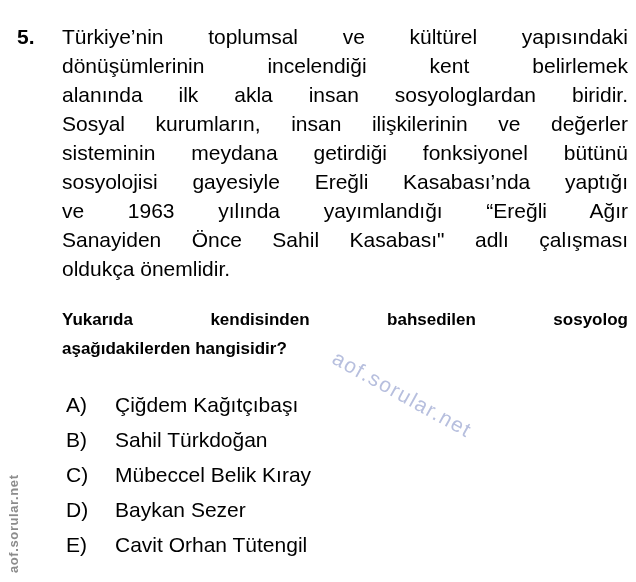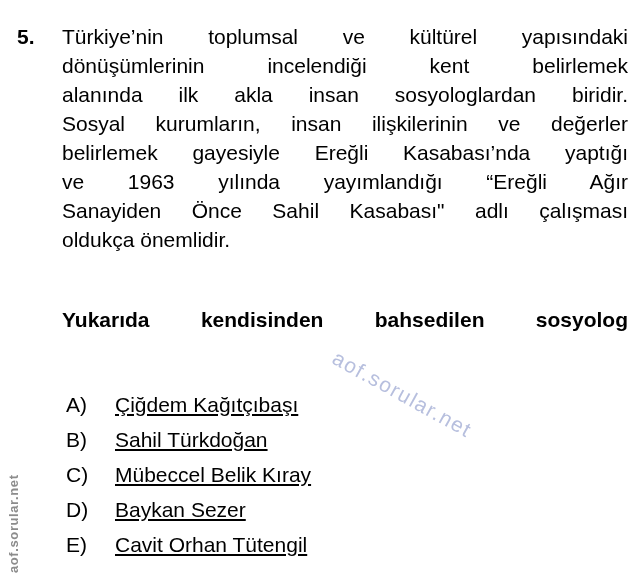--- a/index.html
+++ b/index.html
@@ -63,21 +63,21 @@
   }
   .jline.last {
     text-align-last: left;
   }
 
   
   .qprompt {
     position: absolute;
     left: 62px; top: 305px;
     width: 566px;
-    font-size: 21px;
+    font-size: 17px;
     line-height: 29px;
     font-weight: bold;
     z-index: 2;
   }
 
   
   .options {
     position: absolute;
     left: 62px; top: 387px;
     width: 566px;
@@ -88,46 +88,48 @@
     height: 35px;
     line-height: 35px;
     font-size: 21px;
     align-items: baseline;
   }
   .opt-label {
     margin-left: 4px;
     width: 49px;
     flex: 0 0 49px;
   }
-  .opt-text { flex: 1; text-decoration: underline; }
+  .opt-text { flex: 1; }
 </style>
 </head>
 <body>
 
 <div class="page">
 
   <div class="watermark-diagonal">aof.sorular.net</div>
 
   <div class="watermark-vertical">aof.sorular.net</div>
 
   <div class="qnum">5.</div>
 
   <div class="qbody">
     <div class="jline">Türkiye’nin toplumsal ve kültürel yapısındaki</div>
     <div class="jline">dönüşümlerinin incelendiği kent belirlemek</div>
     <div class="jline">alanında ilk akla insan sosyologlardan biridir.</div>
     <div class="jline">Sosyal kurumların, insan ilişkilerinin ve değerler</div>
-    <div class="jline">belirlemek gayesiyle Ereğli Kasabası’nda yaptığı</div>
+    <div class="jline">sisteminin meydana getirdiği fonksiyonel bütünü</div>
+    <div class="jline">sosyolojisi gayesiyle Ereğli Kasabası’nda yaptığı</div>
     <div class="jline">ve 1963 yılında yayımlandığı “Ereğli Ağır</div>
     <div class="jline">Sanayiden Önce Sahil Kasabası" adlı çalışması</div>
     <div class="jline last">oldukça önemlidir.</div>
   </div>
 
   <div class="qprompt">
     <div class="jline">Yukarıda kendisinden bahsedilen sosyolog</div>
+    <div class="jline last">aşağıdakilerden hangisidir?</div>
   </div>
 
   <div class="options">
     <div class="opt">
       <span class="opt-label">A)</span>
       <span class="opt-text">Çiğdem Kağıtçıbaşı</span>
     </div>
     <div class="opt">
       <span class="opt-label">B)</span>
       <span class="opt-text">Sahil Türkdoğan</span>

